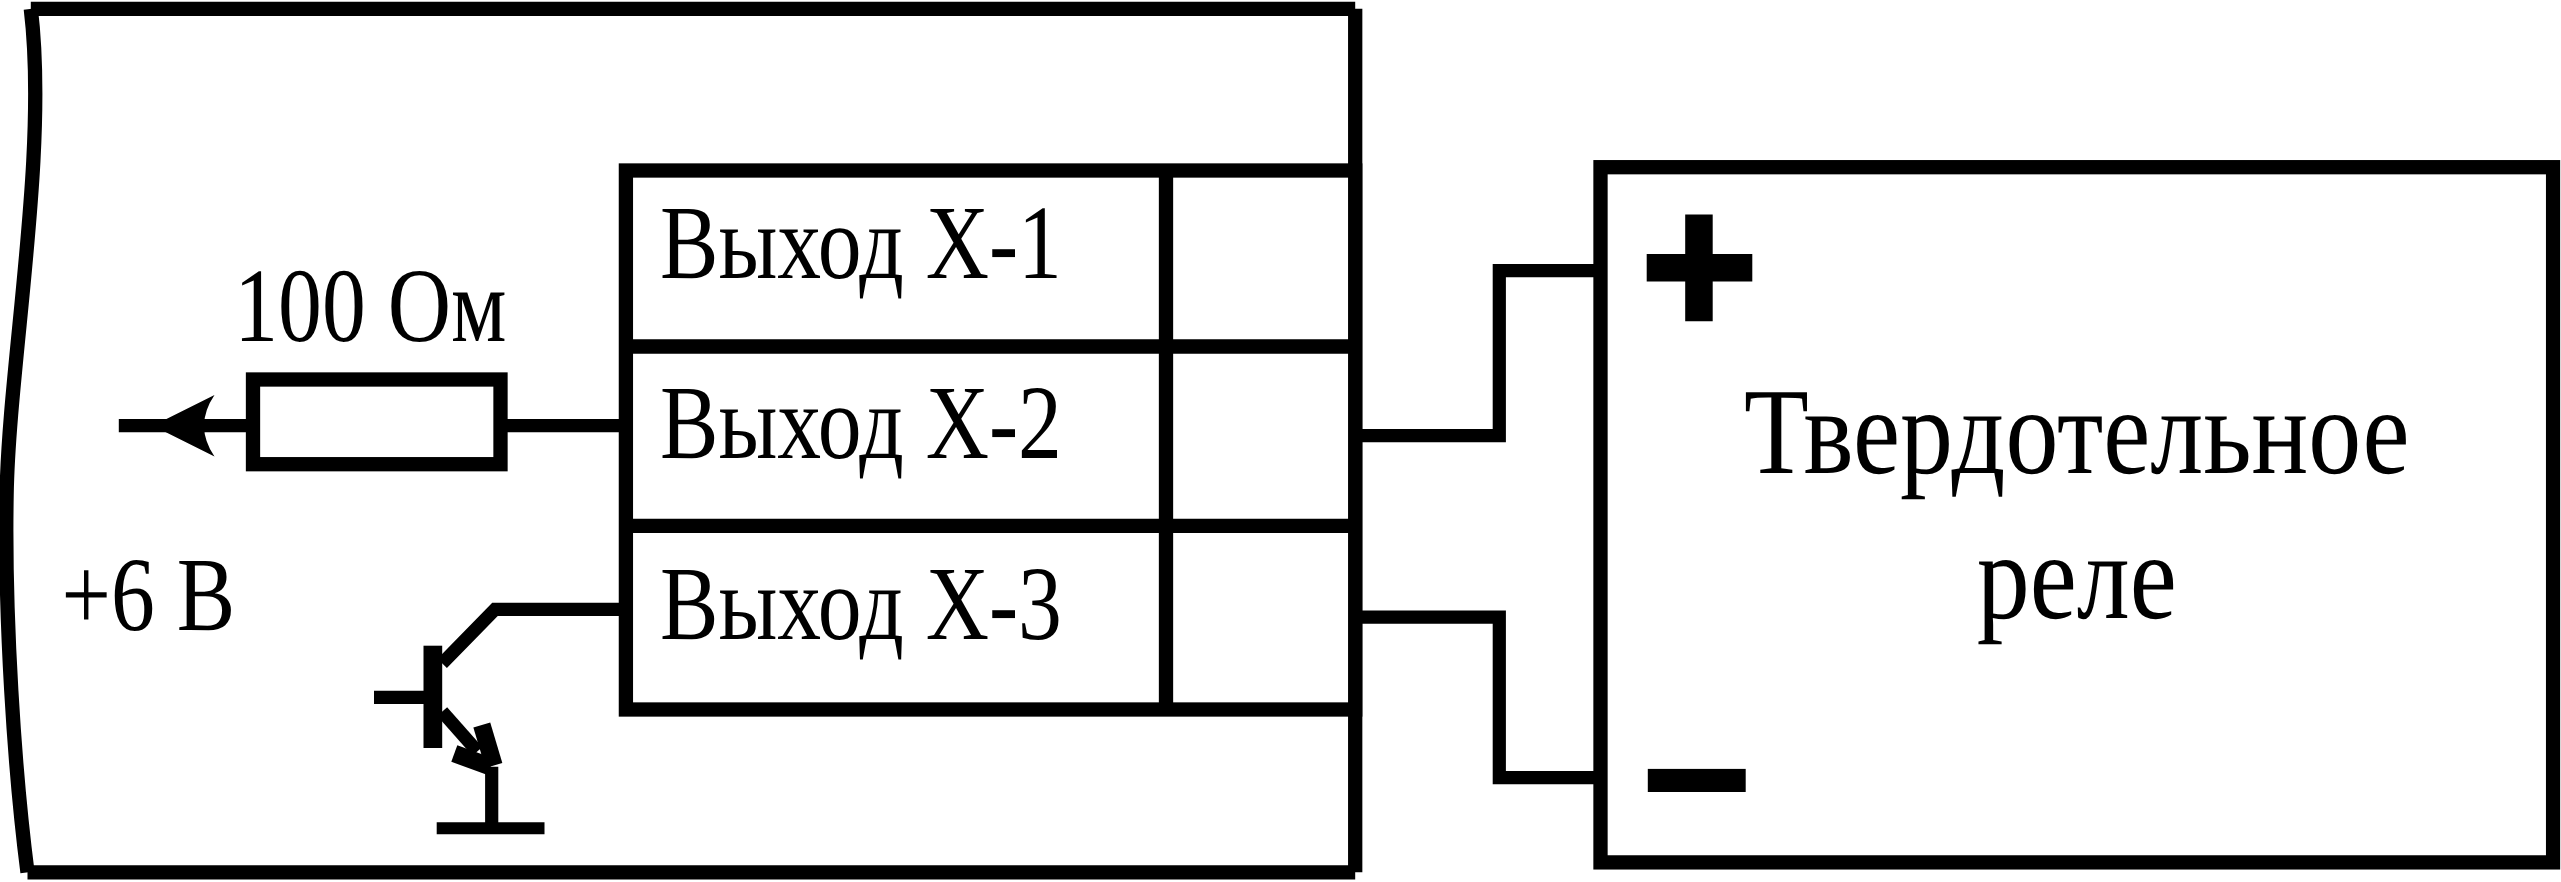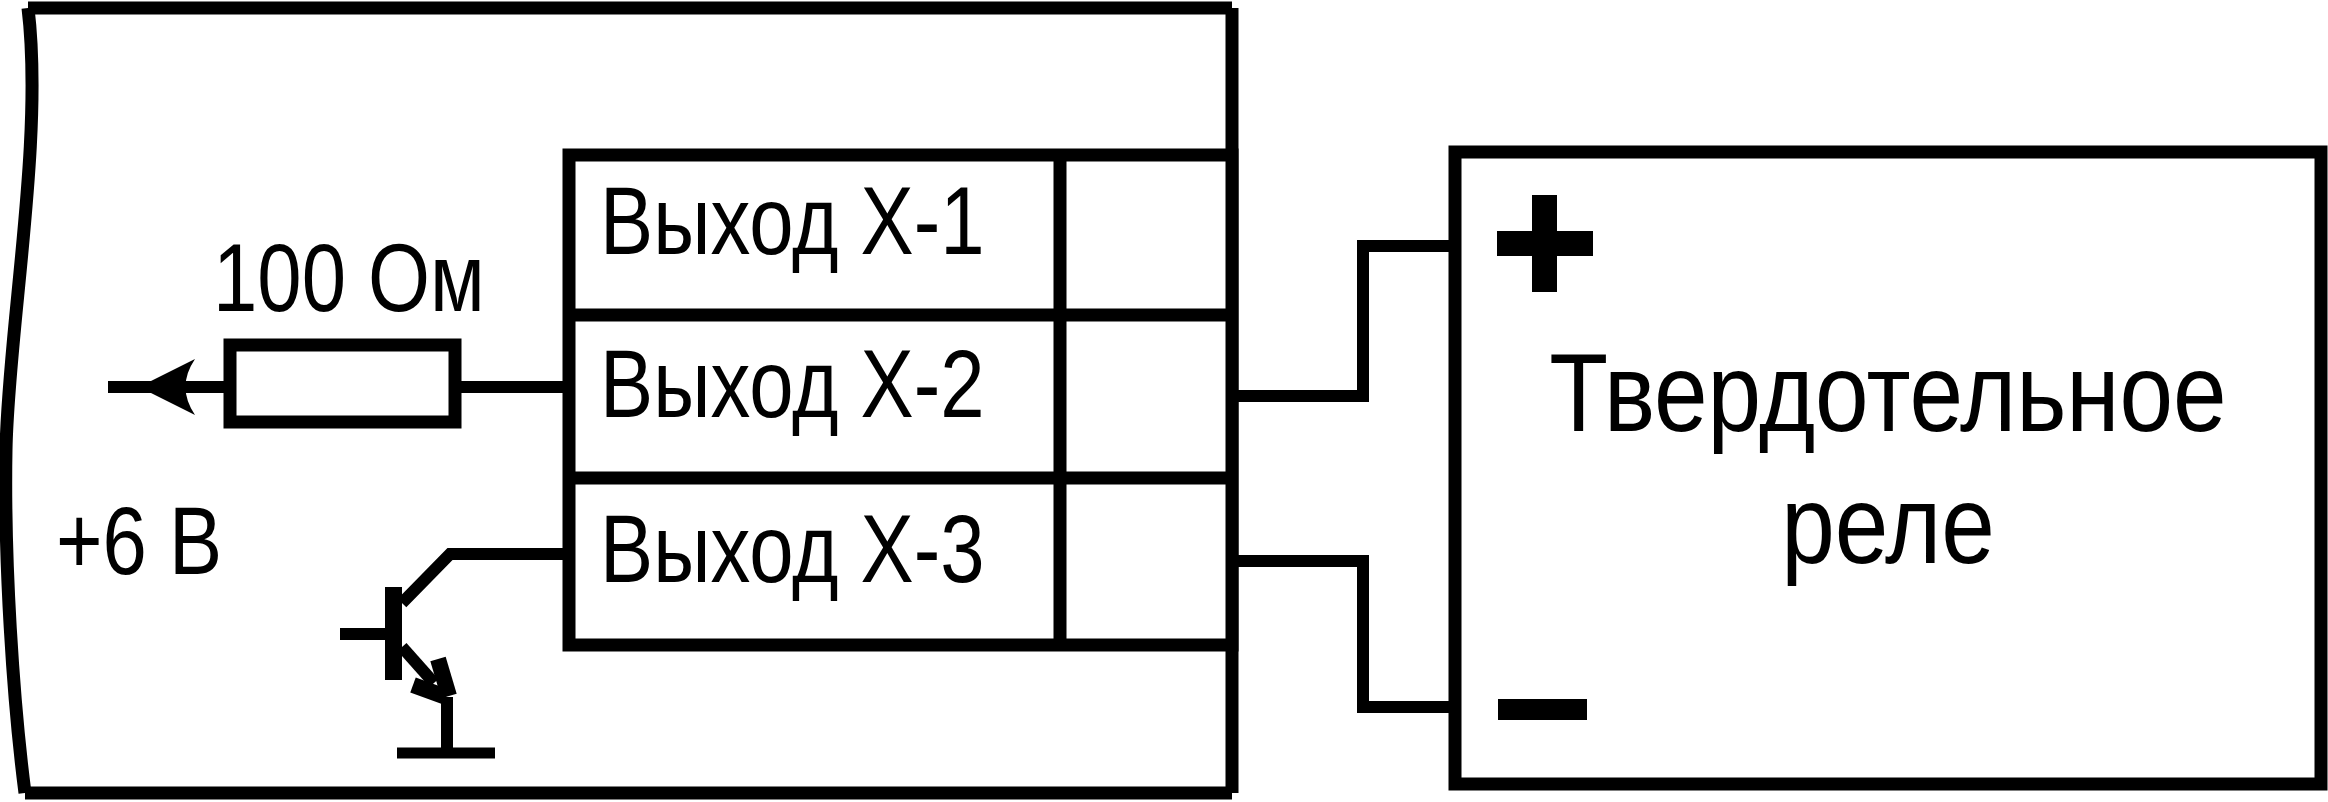--- a/index.html
+++ b/index.html
@@ -2,21 +2,21 @@
 <html><head>
 <meta charset="utf-8">
 <style>
   html,body { margin:0; padding:0; background:#ffffff; }
   .stage {
     position: relative;
     width: 2328px;
     height: 802px;
     background: #ffffff;
     overflow: hidden;
-    font-family: Liberation Sans, sans-serif;
+    font-family: Liberation Serif, serif;
   }
   .stage svg { position:absolute; left:0; top:0; }
   .lbl {
     position: absolute;
     color: #000;
     white-space: nowrap;
     line-height: 1;
     transform: scaleX(0.83);
     transform-origin: 0 0;
   }

